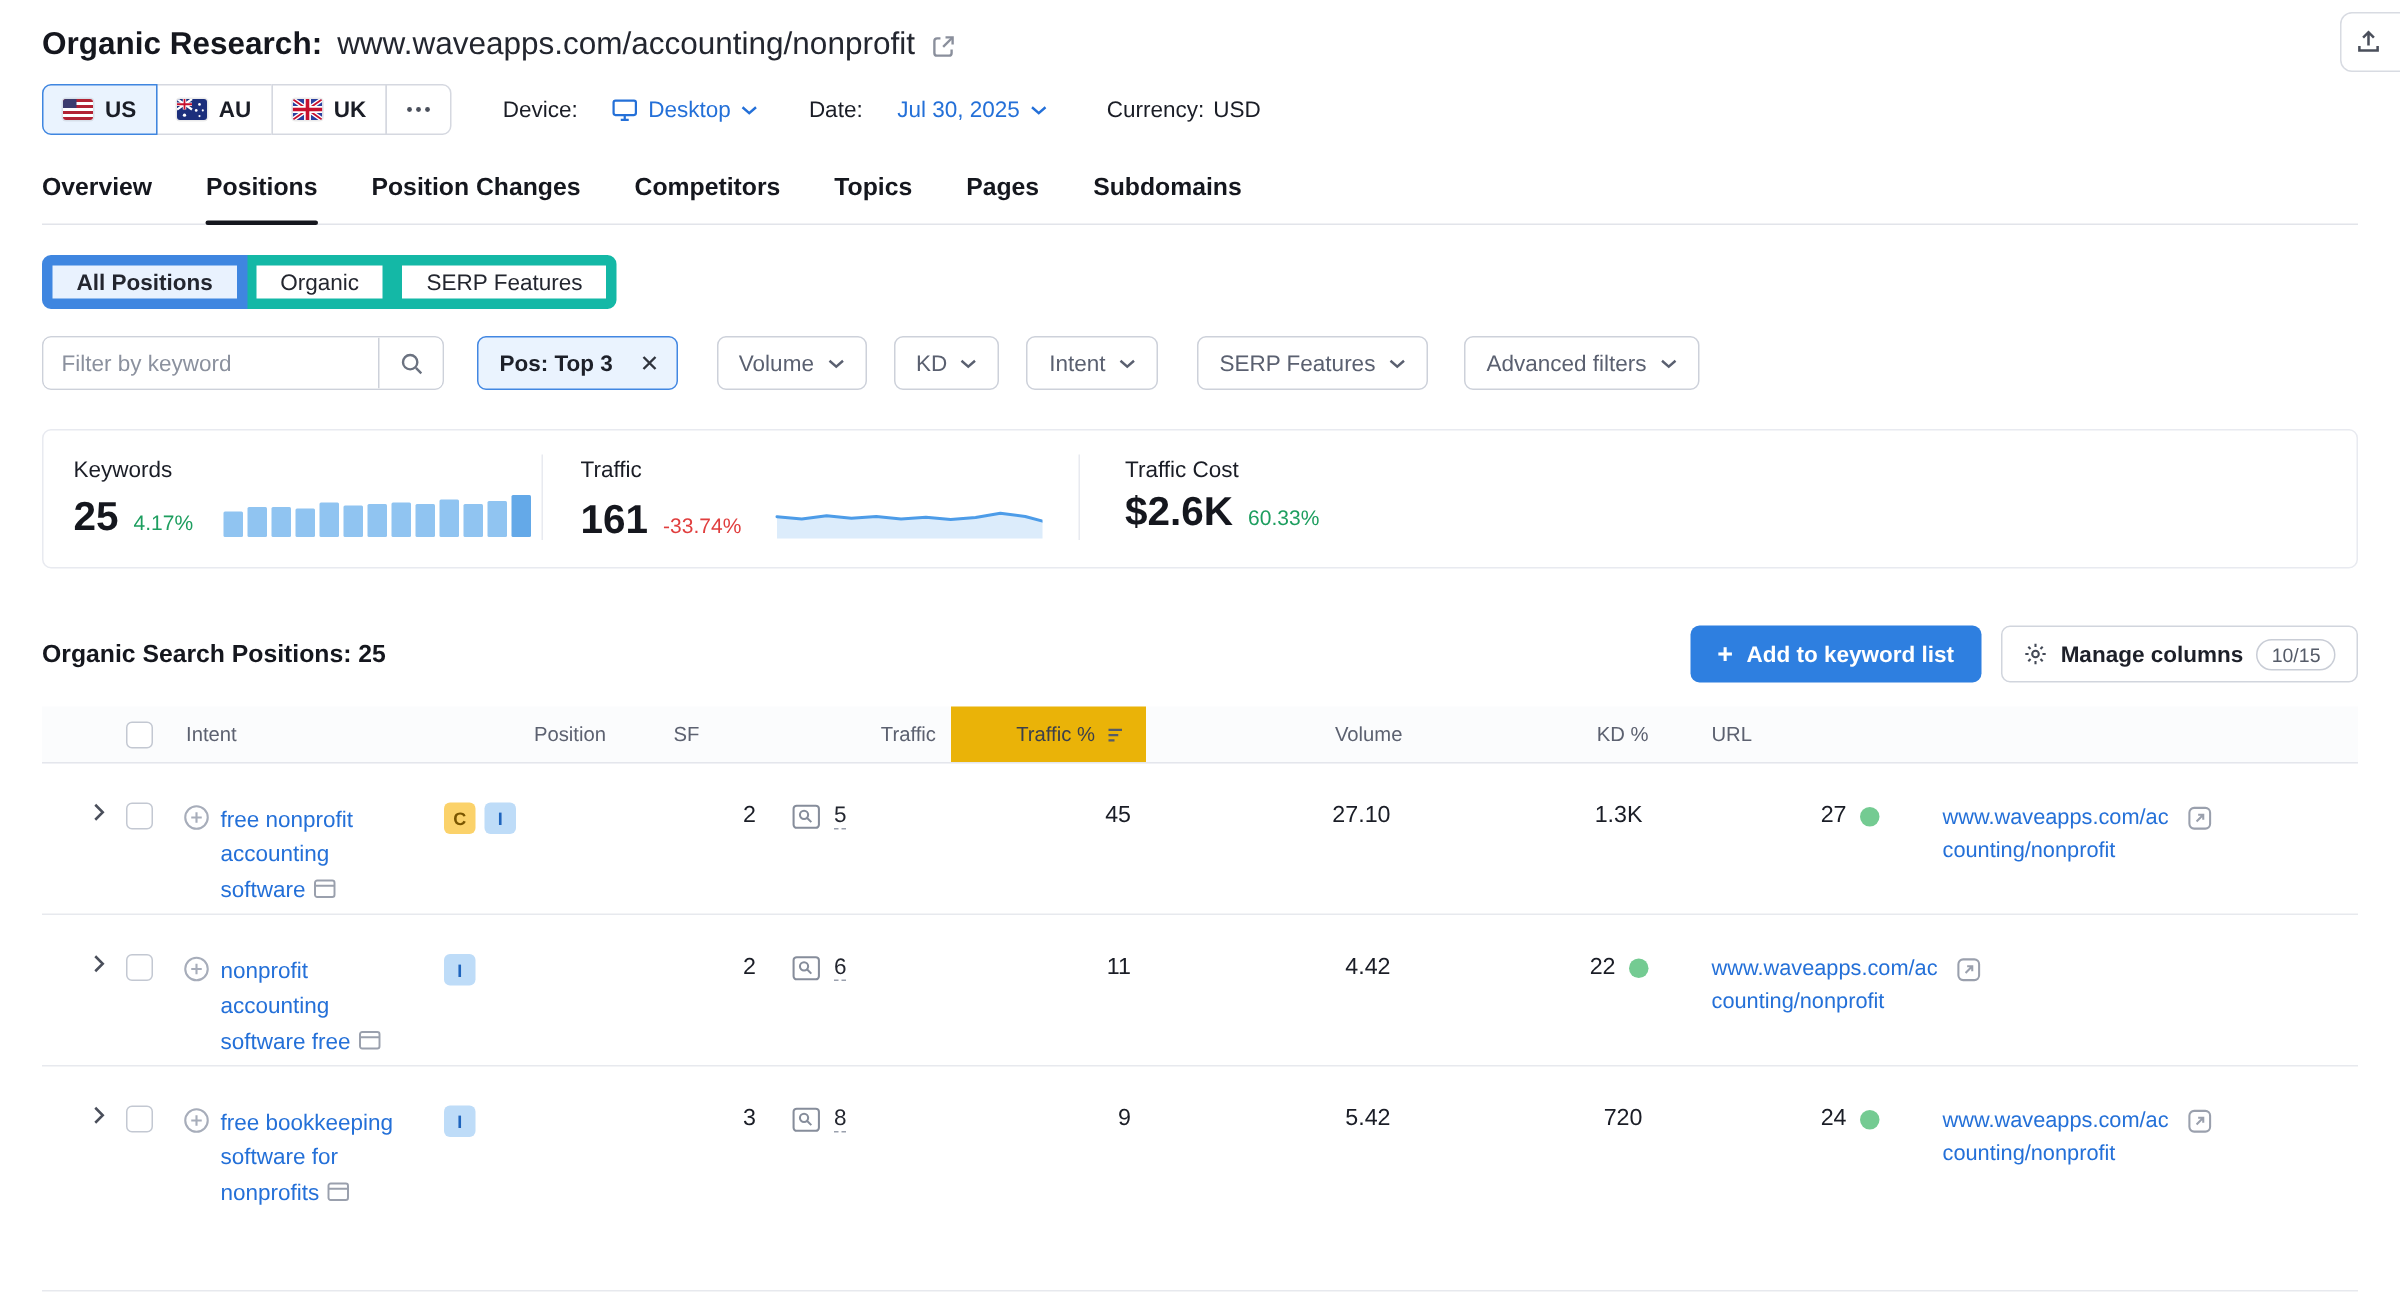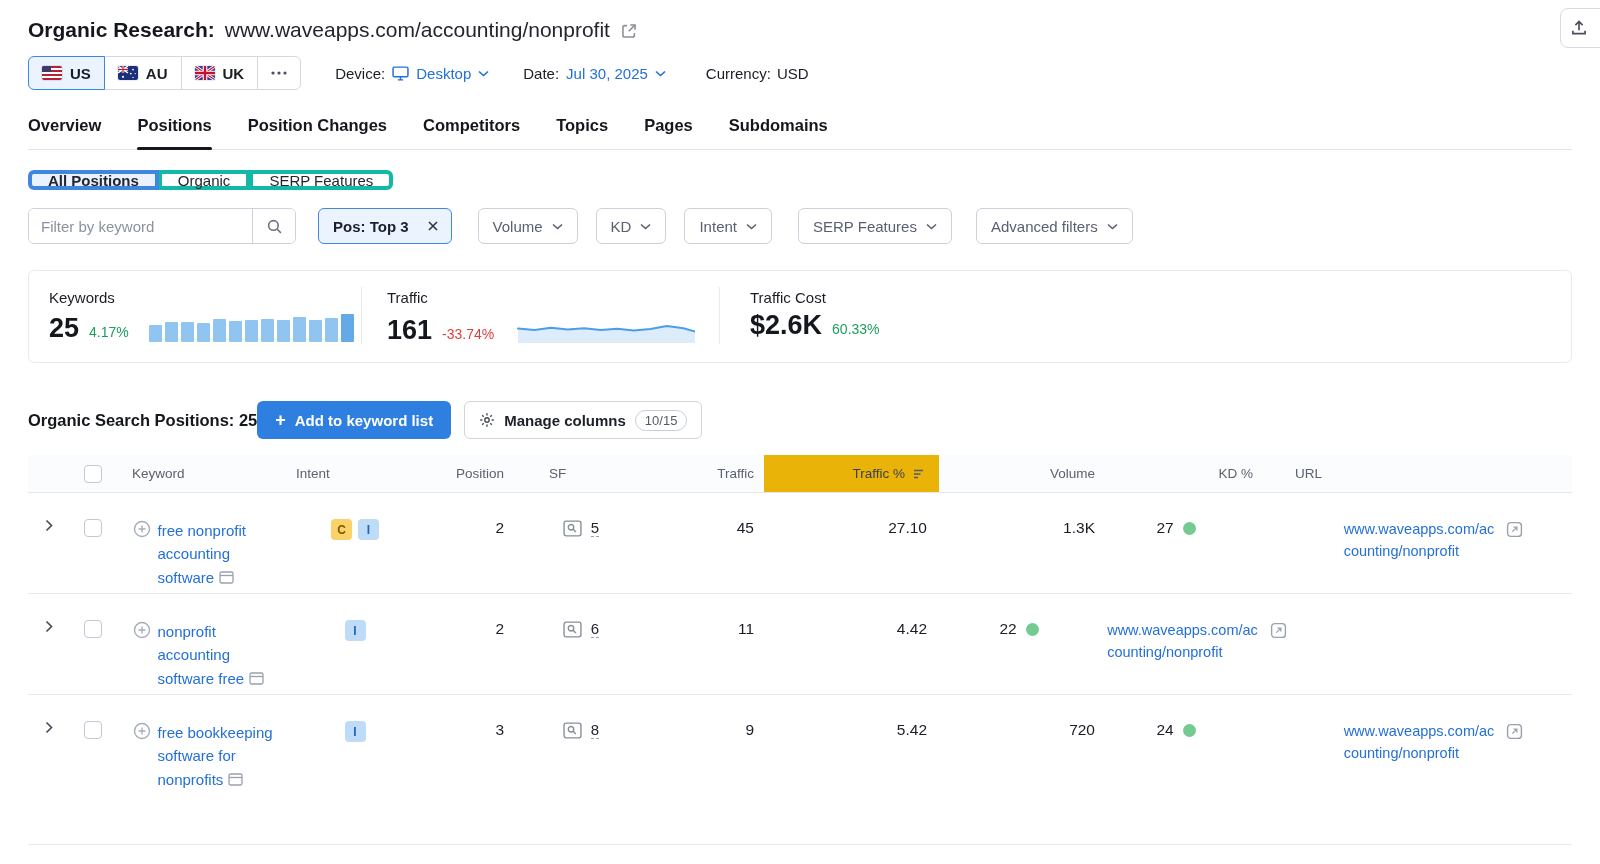--- a/index.html
+++ b/index.html
@@ -18,36 +18,36 @@
 
   
   .toolbar { margin-top:14px; display:flex; align-items:center; font-size:15px; }
   .cgroup { display:flex; }
   .ctab { height:34px; padding:0 13px; border:1px solid #d5d8e0; background:#fff;
     display:flex; align-items:center; gap:8px; font-weight:600; margin-left:-1px; cursor:pointer; }
   .ctab:first-child { border-radius:6px 0 0 6px; margin-left:0; }
   .ctab.more { border-radius:0 6px 6px 0; color:#4a4f5b; font-weight:700; letter-spacing:1px; }
   .ctab.sel { background:#eaf3fe; border-color:#3f86e0; position:relative; z-index:2; }
   .flag { width:20px; height:14px; border-radius:2px; overflow:hidden; display:inline-flex; box-shadow:0 0 0 1px rgba(0,0,0,.08); }
-  .tb-item { display:flex; align-items:center; gap:7px; margin-left:34px; }
+  .tb-item { display:flex; align-items:center; gap:23px; margin-left:34px; }
   .tb-lbl { color:#1a1d26; }
   .tb-val { color:#2470d8; display:flex; align-items:center; gap:7px; cursor:pointer; }
   .caret { color:#2470d8; display:inline-flex; }
   .tb-static { margin-left:40px; color:#1a1d26; display:flex; gap:6px; }
 
   
   .tabs { margin-top:26px; display:flex; gap:36px; border-bottom:1px solid #e2e4ea; }
   .tab { font-size:16.5px; font-weight:700; color:#15171e; padding-bottom:14px;
     position:relative; cursor:pointer; }
   .tab.active::after { content:""; position:absolute; left:0; right:0; bottom:-1px;
     height:3px; background:#15171e; border-radius:2px; }
 
   
   .pills { margin-top:20px; display:flex; }
-  .pill { height:20px; padding:0 16px; border:4px solid #14b8a6; background:#fff;
+  .pill { height:36px; padding:0 16px; border:7px solid #14b8a6; background:#fff;
     display:flex; align-items:center; font-size:15px; color:#23262f; margin-left:-1px; cursor:pointer; }
   .pill:first-child { border-radius:6px 0 0 6px; margin-left:0; }
   .pill:last-child { border-radius:0 6px 6px 0; }
   .pill.active { background:#e9f2fe; border-color:#3f86e0; font-weight:600; position:relative; z-index:2; border-radius:6px 0 0 6px; }
 
   
   .frow { margin-top:18px; display:flex; align-items:center; }
   .search-box { width:268px; height:36px; border:1px solid #cdd1da; border-radius:6px;
     display:flex; overflow:hidden; background:#fff; }
   .search-box input { flex:1; border:none; outline:none; padding:0 12px; font-size:15px;
@@ -76,21 +76,21 @@
   .stat-row { display:flex; align-items:flex-end; gap:10px; margin-top:6px; }
   .stat-val { font-size:27px; font-weight:700; color:#15171e; line-height:1; }
   .chg { font-size:14px; font-weight:400; padding-bottom:2px; }
   .chg.up { color:#1d9e5f; }
   .chg.down { color:#e03e3e; }
   .bars { display:flex; align-items:flex-end; gap:3px; height:30px; margin-left:10px; }
   .bars .bar { width:13px; background:#90c4f1; border-radius:1px; }
   .spark { margin-left:12px; }
 
   
-  .tsec-head { margin-top:38px; display:flex; align-items:center; }
+  .tsec-head { margin-top:38px; display:flex; align-items:center; justify-content:space-between; }
   .tsec-title { font-size:16.5px; font-weight:700; color:#15171e; }
   .tsec-actions { display:flex; gap:13px; }
   .btn-primary { background:#2e7fe0; color:#fff; border:none; height:38px; padding:0 18px;
     border-radius:6px; font-size:15px; font-weight:600; display:flex; align-items:center;
     gap:9px; cursor:pointer; font-family:"Liberation Sans", sans-serif; }
   .btn-primary .plus { font-size:18px; font-weight:600; line-height:1; }
   .btn-secondary { background:#fff; border:1px solid #d1d5dd; height:38px; padding:0 14px;
     border-radius:6px; font-size:15px; font-weight:600; color:#1d2029; display:flex;
     align-items:center; gap:9px; cursor:pointer; font-family:"Liberation Sans", sans-serif; }
   .badge-pill { border:1px solid #c9cdd6; border-radius:12px; padding:2px 9px; font-size:13px;
@@ -101,21 +101,21 @@
   .grid { display:grid;
     grid-template-columns:52px 36px 172px 126px 100px 120px 130px 175px 160px 154px 1fr; }
   .thead { height:38px; align-items:center; border-bottom:1px solid #e4e6ec;
     font-size:13.5px; color:#5c6170; background:#fbfcfd; }
   .th { display:flex; align-items:center; height:100%; cursor:pointer; }
   .th.r { justify-content:flex-end; }
   .th.sorted { background:#eab308; color:#3a3f4c; gap:8px; padding-right:12px; }
   .cb { width:18px; height:18px; border:1.5px solid #c3c8d2; border-radius:4px; background:#fff;
     display:inline-block; cursor:pointer; }
   .trow { border-bottom:1px solid #e7e9ee; align-items:start; }
-  .trow > div { padding-top:26px;justify-content:center; }
+  .trow > div { padding-top:26px; }
   .trow { min-height:101px; }
   .cell-exp { display:flex; justify-content:flex-end; padding-right:10px; cursor:pointer; }
   .cell-cb { padding-left:4px; }
   .cell-kw { display:flex; gap:7px; padding-left:6px; }
   .kw-link { color:#2470d8; font-size:15px; line-height:1.55; width:120px; cursor:pointer; }
   .kw-link .snip { display:inline-block; vertical-align:-1px; margin-left:5px; }
   .cell-int { display:flex; gap:6px; padding-left:8px; }
   .ibadge { width:21px; height:21px; border-radius:4px; font-size:12px; font-weight:700;
     display:flex; align-items:center; justify-content:center; }
   .ibadge.c { background:#fbd26a; color:#7a5600; }
@@ -404,21 +404,20 @@
       </button>
     </div>
   </div>
 
   <div class="tbl">
     <div class="grid thead">
       <div class="th"></div>
       <div class="th" style="padding-left:4px;">
         <span class="cb"></span>
       </div>
-      <div class="th" style="padding-left:16px;">Keyword</div>
       <div class="th" style="padding-left:8px;">Intent</div>
       <div class="th r" style="padding-right:10px;">Position</div>
       <div class="th" style="padding-left:35px;">SF</div>
       <div class="th r" style="padding-right:10px;">Traffic</div>
       <div class="th r sorted">
         <span>Traffic %</span>
         <span class="icon">
           <svg width="14" height="12" viewBox="0 0 14 12">
               <path d="M1 2.5h9M1 6h6.5M1 9.5h4" stroke="#555b68" stroke-width="1.5"></path>
             </svg>

